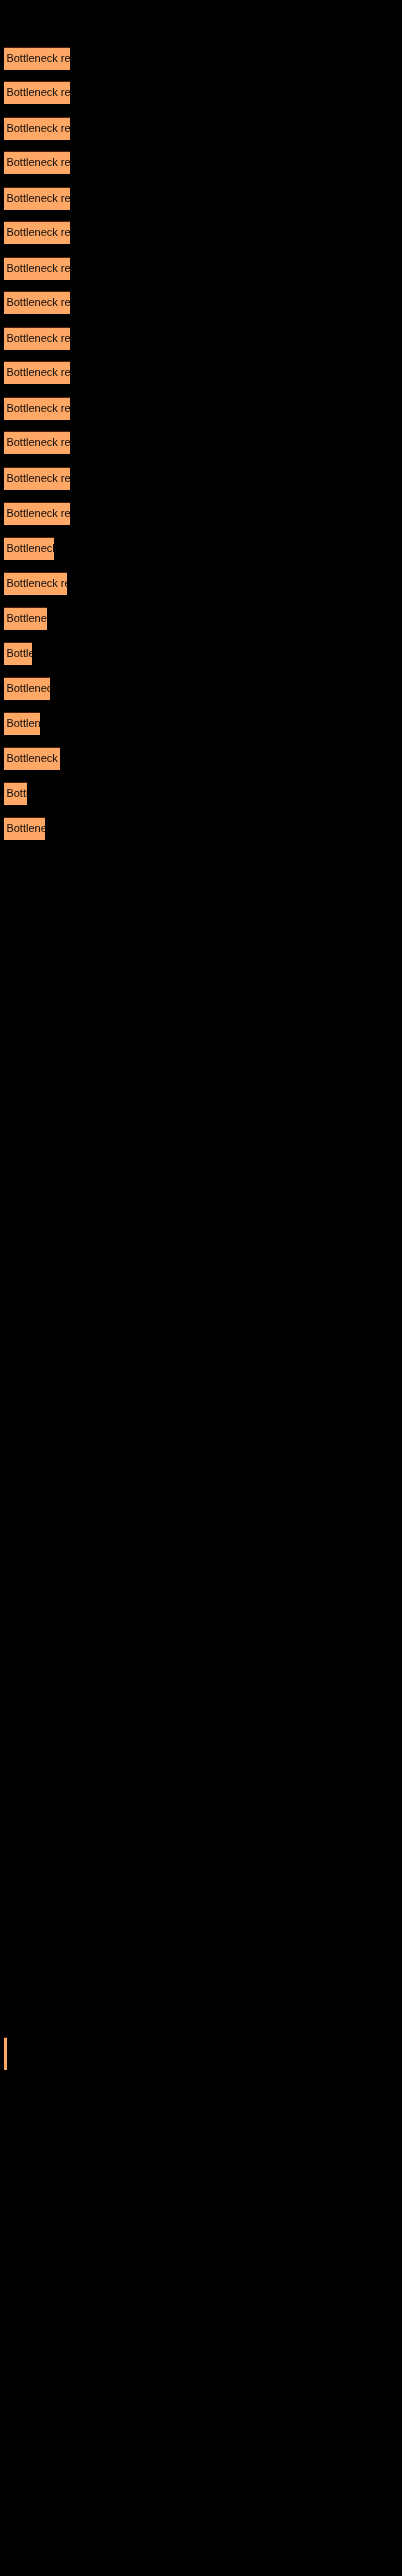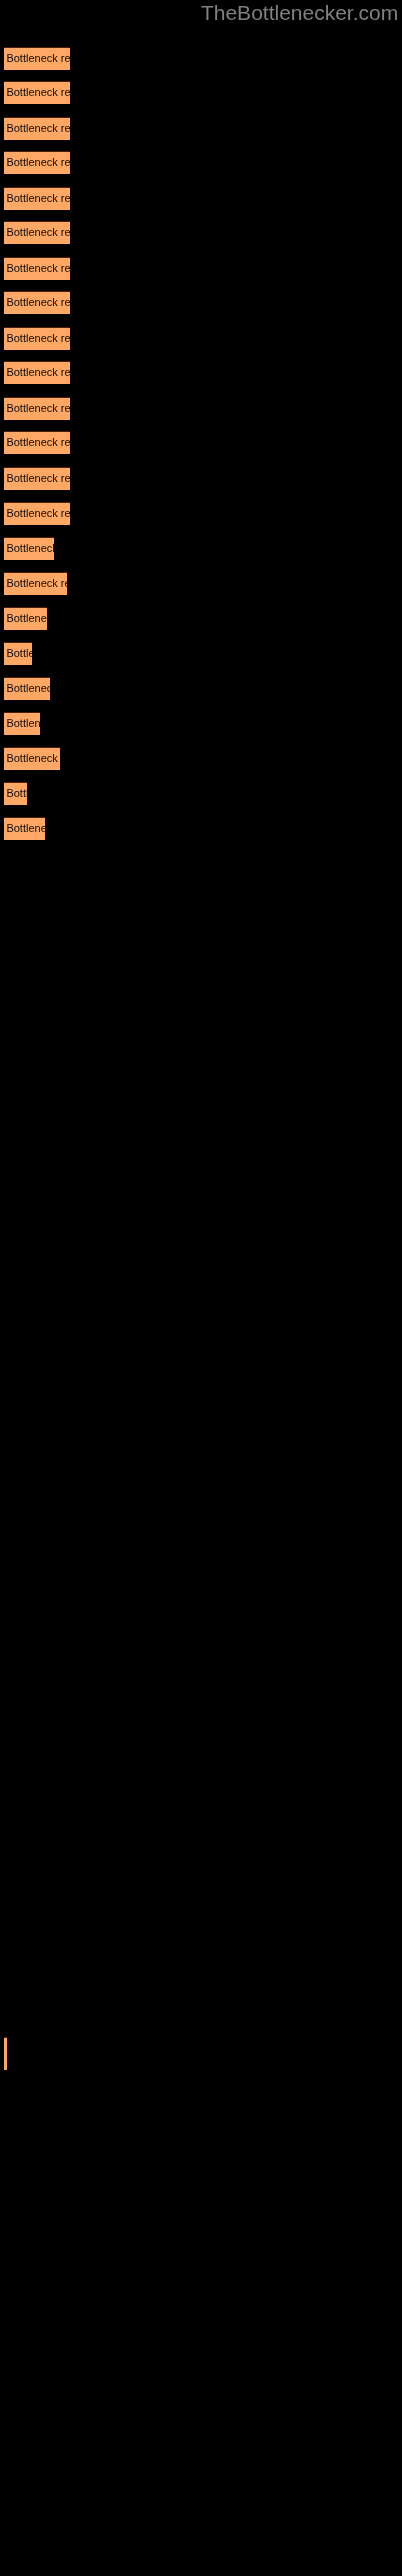--- a/index.html
+++ b/index.html
@@ -83,21 +83,20 @@
     background: #ffa866;
     border-top: 1.6px solid #4a1f0a;
     box-sizing: border-box;
   }
 </style>
 </head>
 <body>
 
 <div id="chart-root">
 
-  <div id="site-title">TheBottlenecker.com</div>
 
   <div id="plot-area">
       <div class="bar-row" style="top: 47px; width: 403px;">
         <div class="bar" style="width: 66px; height: 22.5px; background: rgb(255, 168, 102); border-top-color: rgb(74, 31, 10);">
           <span class="bar-label" style="color: rgb(10, 10, 10);">Bottleneck result</span>
         </div>
       </div>
       <div class="bar-row" style="top: 81px; width: 403px;">
         <div class="bar" style="width: 66px; height: 22.5px; background: rgb(255, 168, 102); border-top-color: rgb(74, 31, 10);">
           <span class="bar-label" style="color: rgb(10, 10, 10);">Bottleneck result</span>

